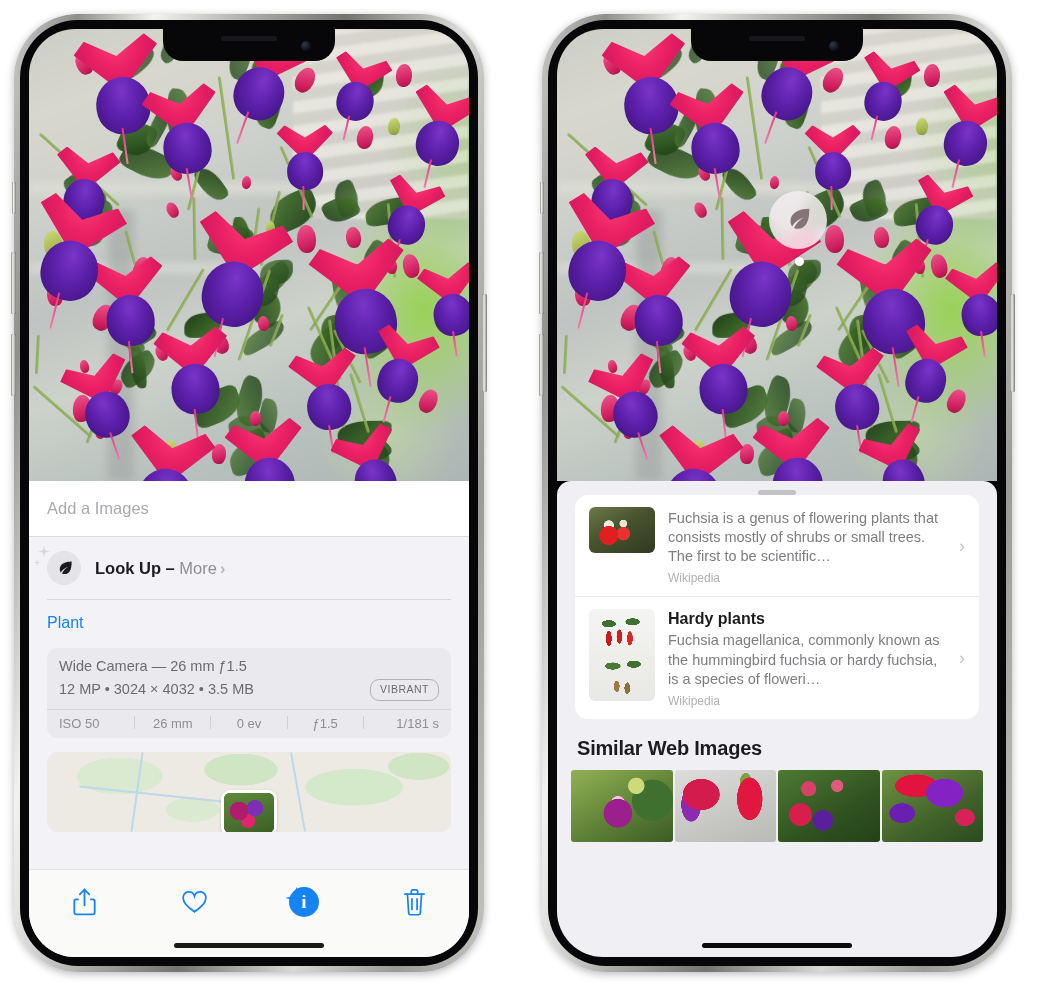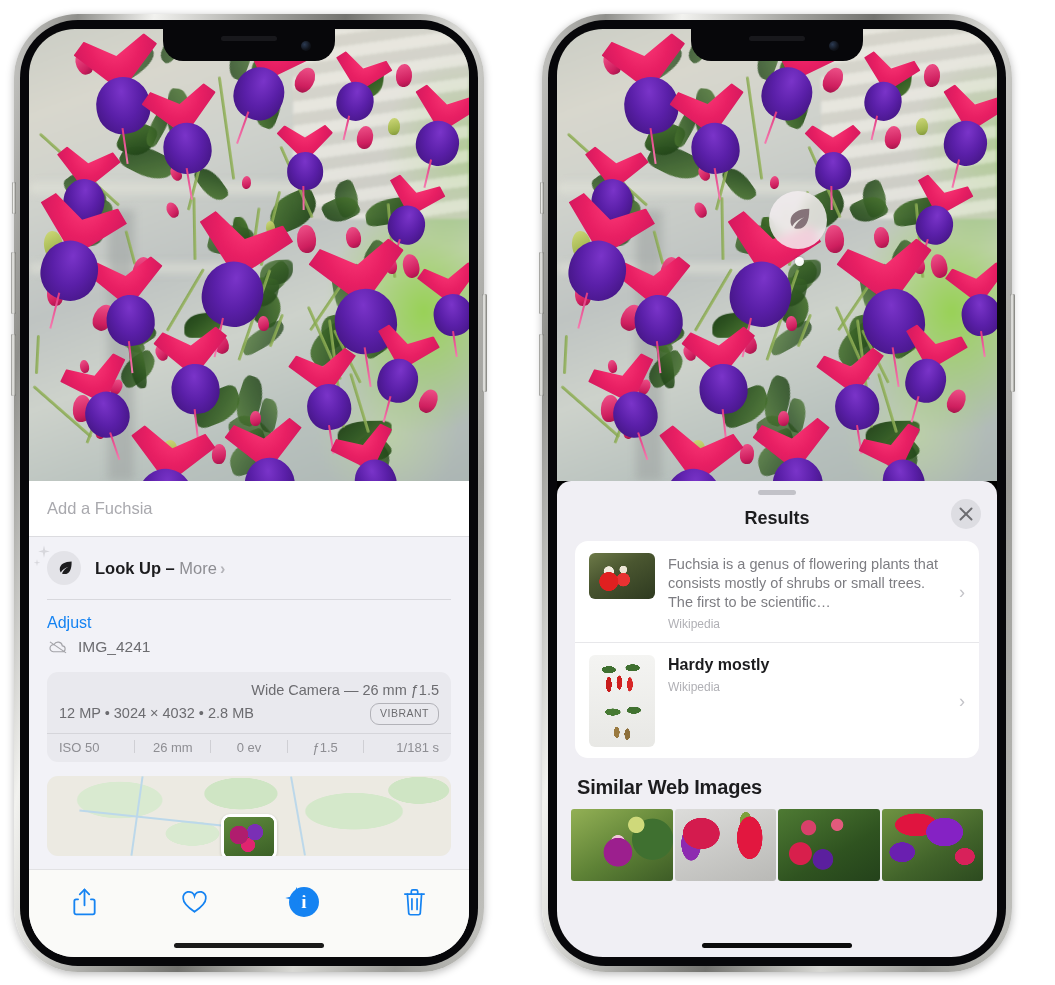--- a/index.html
+++ b/index.html
@@ -188,21 +188,21 @@
     display: flex; align-items: center; justify-content: space-between;
     padding: 9px 12px; background: #e1e1e6;
   }
   .exif-device { font-size: 15.5px; font-weight: 700; color: #1c1c1e; }
   .exif-head-right { display: flex; align-items: center; gap: 8px; }
   .fmt-pill {
     background: #aeaeb4; color: #fff; font-size: 10.5px; font-weight: 700;
     letter-spacing: .4px; padding: 2px 6px 3px; border-radius: 4px;
   }
   .lens-ico { width: 20px; height: 20px; }
-  .exif-body { padding: 7px 12px 8px; text-align: right; }
+  .exif-body { padding: 7px 12px 8px; }
   .exif-line { font-size: 14.5px; color: #6c6c70; line-height: 1.62; }
   .exif-line2 { display: flex; align-items: center; justify-content: space-between; }
   .vibrant-pill {
     border: 1px solid #b2b2b8; border-radius: 9px; padding: 1px 9px 2px;
     font-size: 10.5px; letter-spacing: .5px; color: #6c6c70; font-weight: 400;
   }
   .exif-foot {
     display: flex; align-items: flex-start; border-top: .5px solid #d5d5da;
     padding: 6px 12px 7px;
   }
@@ -514,21 +514,21 @@
               <div class="fx-sep"></div>
               <div class="fx-cor"></div>
               <div class="fx-stam"></div>
             </div>
           </div>
       </div>
 
       <div class="info-sheet">
 
         <div class="caption-row">
-          <span class="caption-placeholder">Add a Fuchsia</span>
+          <span class="caption-placeholder">Add a Images</span>
         </div>
 
         <div class="lookup-row">
           <div class="lookup-ico-wrap">
             <svg class="sparkle spk1" viewBox="0 0 24 24">
               <path d="M12 1 L14 9 L22 11 L14 13 L12 22 L10 13 L2 11 L10 9 Z"></path>
             </svg>
             <svg class="sparkle spk2" viewBox="0 0 24 24">
               <path d="M12 1 L14 9 L22 11 L14 13 L12 22 L10 13 L2 11 L10 9 Z"></path>
             </svg>
@@ -539,36 +539,29 @@
             </div>
           </div>
           <div class="lookup-text">
             <span>Look Up</span><span class="dash"> – </span><span class="subj">More</span><span class="chev-sm">›</span>
           </div>
         </div>
 
         <div class="divider"></div>
 
         <div class="datetime-row">
-          <span class="adjust-link">Adjust</span>
+          <span class="adjust-link">Plant</span>
         </div>
 
-        <div class="filename-row">
-          <svg viewBox="0 0 30 20" fill="none" stroke="#a3a3a8" stroke-width="1.6">
-            <path d="M8.5 16.5h12a4 4 0 0 0 .4-8 6 6 0 0 0-11.3-1.8A4.4 4.4 0 0 0 8.5 16.5z"></path>
-            <line x1="4" y1="3" x2="26" y2="18"></line>
-          </svg>
-          <span class="filename">IMG_4241</span>
-        </div>
 
         <div class="exif-card">
           <div class="exif-body">
             <div class="exif-line">Wide Camera — 26 mm ƒ1.5</div>
             <div class="exif-line exif-line2">
-              <span>12 MP • 3024 × 4032 • 2.8 MB</span>
+              <span>12 MP • 3024 × 4032 • 3.5 MB</span>
               <span class="vibrant-pill">VIBRANT</span>
             </div>
           </div>
           <div class="exif-foot">
             <span class="cell">ISO 50</span>
             <span class="sep"></span>
             <span class="cell">26 mm</span>
             <span class="sep"></span>
             <span class="cell">0 ev</span>
             <span class="sep"></span>
@@ -849,29 +842,20 @@
           <svg viewBox="0 0 24 24" fill="#857379">
             <path d="M21 3c-8.5 0-15 3.4-15 10 0 1.6.5 3 1.3 4.1C9.4 13.7 12.8 11 17 9.8c-3.6 1.9-6.5 4.9-8.2 8.5.9.5 2 .7 3.2.7 6.6 0 9-6.5 9-15z"></path>
           </svg>
         </div>
         <div class="badge-dot"></div>
       </div>
 
       <div class="results-sheet">
         <div class="grabber"></div>
 
-        <div class="results-head">
-          <span class="results-title">Results</span>
-          <div class="close-btn">
-            <svg viewBox="0 0 14 14" stroke="#6c6c70" stroke-width="1.9" stroke-linecap="round">
-              <line x1="1.5" y1="1.5" x2="12.5" y2="12.5"></line>
-              <line x1="12.5" y1="1.5" x2="1.5" y2="12.5"></line>
-            </svg>
-          </div>
-        </div>
 
 
         <div class="kn-card">
 
           <div class="kn-row">
             <div class="kn-thumb a">
               <div class="t-bg" style="background:
                 radial-gradient(circle at 30% 62%, #e02020 0 17%, rgba(0,0,0,0) 18%),
                 radial-gradient(circle at 52% 58%, #e83232 0 15%, rgba(0,0,0,0) 16%),
                 radial-gradient(circle at 30% 40%, #f2ece0 0 9%, rgba(0,0,0,0) 10%),
@@ -893,21 +877,22 @@
                 radial-gradient(ellipse 4px 10px at 46% 30%, #cf2020 0 70%, rgba(0,0,0,0) 72%),
                 radial-gradient(ellipse 4px 10px at 62% 32%, #d82828 0 70%, rgba(0,0,0,0) 72%),
                 radial-gradient(ellipse 4px 11px at 30% 32%, #c81c1c 0 70%, rgba(0,0,0,0) 72%),
                 radial-gradient(ellipse 11px 5px at 36% 62%, #477a33 0 70%, rgba(0,0,0,0) 72%),
                 radial-gradient(ellipse 10px 5px at 68% 60%, #417230 0 70%, rgba(0,0,0,0) 72%),
                 radial-gradient(ellipse 4px 8px at 42% 84%, #9a7a40 0 70%, rgba(0,0,0,0) 72%),
                 radial-gradient(ellipse 4px 8px at 58% 86%, #8d6f3a 0 70%, rgba(0,0,0,0) 72%),
                 linear-gradient(180deg,#f4f4f2,#e8e8e5)"></div>
             </div>
             <div class="kn-body">
-              <div class="kn-title">Hardy mostly</div>
+              <div class="kn-title">Hardy plants</div>
+              <div class="kn-desc">Fuchsia magellanica, commonly known as the hummingbird fuchsia or hardy fuchsia, is a species of floweri…</div>
               <div class="kn-src">Wikipedia</div>
             </div>
             <span class="kn-chev">›</span>
           </div>
 
         </div>
 
         <div class="sec-head" style="padding-top:18px;padding-bottom:4px">
           <span class="sec-title">Similar Web Images</span>
         </div>

